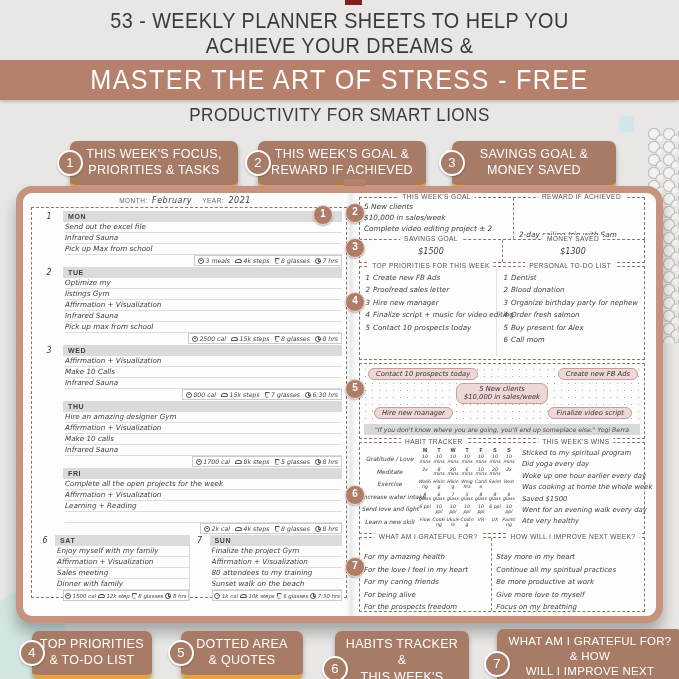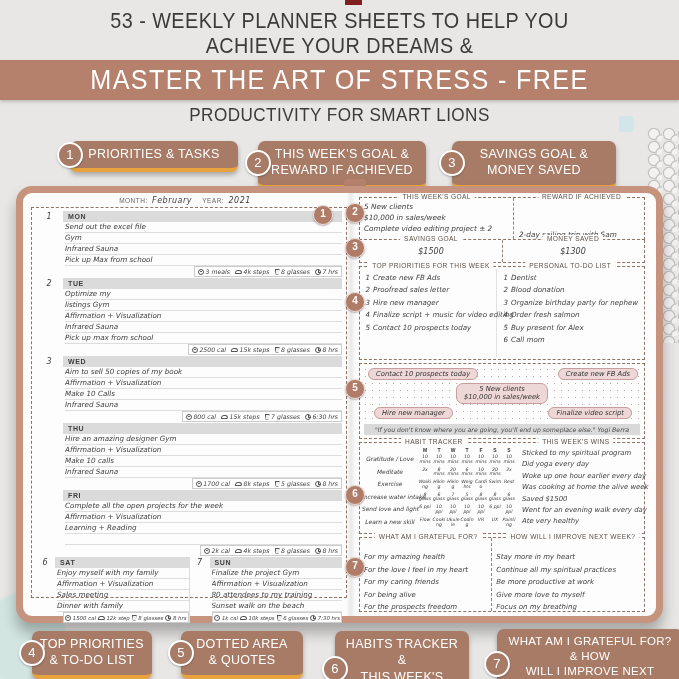--- a/index.html
+++ b/index.html
@@ -158,20 +158,21 @@
 
 <div class="hline h1 condensed">53 - WEEKLY PLANNER SHEETS TO HELP YOU</div>
 <div class="hline h2 condensed">ACHIEVE YOUR DREAMS &amp;</div>
 <div class="banner">
   <span class="condensed">MASTER THE ART OF STRESS - FREE</span>
 </div>
 <div class="hline sub condensed">PRODUCTIVITY FOR SMART LIONS</div>
 
 <div class="badge tb1">
   <span class="bnum">1</span>
+  <div>THIS WEEK'S FOCUS,</div>
   <div>PRIORITIES &amp; TASKS</div>
 </div>
 <div class="badge tb2">
   <span class="bnum">2</span>
   <div>THIS WEEK'S GOAL &amp;</div>
   <div>REWARD IF ACHIEVED</div>
 </div>
 <div class="badge tb3">
   <span class="bnum">3</span>
   <div>SAVINGS GOAL &amp;</div>
@@ -189,21 +190,20 @@
       <span class="print">YEAR:</span>
       <span class="hand">2021</span>
     </div>
     <div class="week-box">
         <div class="day">
           <div class="day-head">
             <span class="day-num hand">1</span>
             <span class="day-bar print">MON</span>
           </div>
           <div class="task hand">Send out the excel file</div>
-          <div class="task hand">Gym</div>
           <div class="task hand">Infrared Sauna</div>
           <div class="task hand">Pick up Max from school</div>
           <div class="trk">
             <span class="trk-item">
               <span class="ic ic-meal"></span>
               <span>3 meals</span>
             </span>
             <span class="trk-item">
               <span class="ic ic-steps"></span>
               <span>4k steps</span>
@@ -245,21 +245,20 @@
               <span class="ic ic-clock"></span>
               <span>8 hrs</span>
             </span>
           </div>
         </div>
         <div class="day">
           <div class="day-head">
             <span class="day-num hand">3</span>
             <span class="day-bar print">WED</span>
           </div>
-          <div class="task hand">Aim to sell 50 copies of my book</div>
           <div class="task hand">Affirmation + Visualization</div>
           <div class="task hand">Make 10 Calls</div>
           <div class="task hand">Infrared Sauna</div>
           <div class="trk">
             <span class="trk-item">
               <span class="ic ic-meal"></span>
               <span>800 cal</span>
             </span>
             <span class="trk-item">
               <span class="ic ic-steps"></span>
@@ -558,21 +557,21 @@
           <div class="li-row hand">
             <span>Sticked to my spiritual program</span>
           </div>
           <div class="li-row hand">
             <span>Did yoga every day</span>
           </div>
           <div class="li-row hand">
             <span>Woke up one hour earlier every day</span>
           </div>
           <div class="li-row hand">
-            <span>Was cooking at home the alive week</span>
+            <span>Was cooking at home the whole week</span>
           </div>
           <div class="li-row hand">
             <span>Saved $1500</span>
           </div>
           <div class="li-row hand">
             <span>Went for an evening walk every day</span>
           </div>
           <div class="li-row hand">
             <span>Ate very healthy</span>
           </div>

